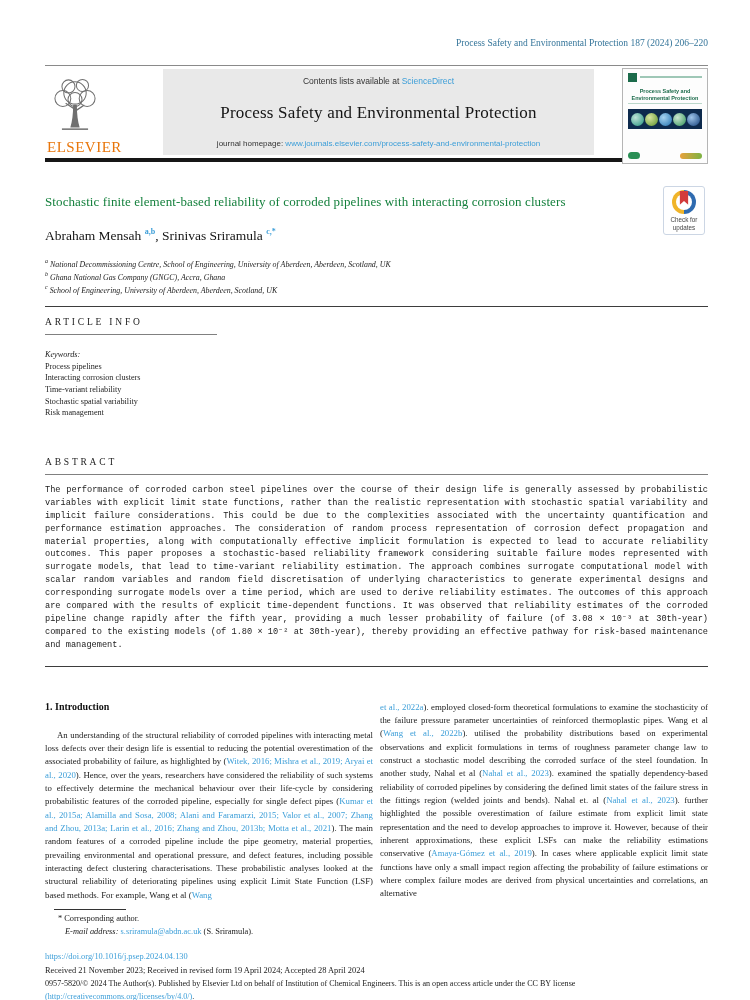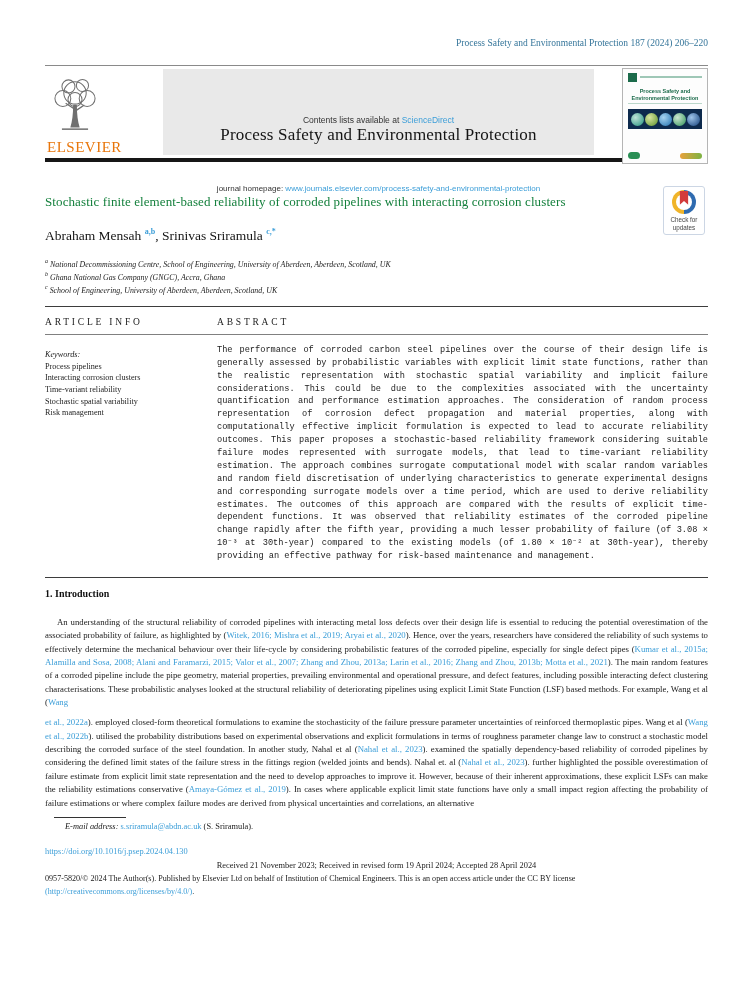--- a/index.html
+++ b/index.html
@@ -3,21 +3,21 @@
 <meta charset="utf-8">
 <style>
   * { margin: 0; padding: 0; box-sizing: border-box; }
   html,body { width: 750px; background: #fff; }
   body {
     height: 1000px; overflow: hidden; position: relative;
     font-family: "Liberation Serif", "DejaVu Serif", serif;
     color: #1a1a1a;
   }
   .page { padding: 38px 42px 0 45px; }
-  .sans { font-family: "Liberation Sans", "DejaVu Sans", sans-serif; margin-top: 39px; }
+  .sans { font-family: "Liberation Sans", "DejaVu Sans", sans-serif; }
   .link { color: #3c9ed8; }
   .italic { font-style: italic; }
 
   
   .citation { text-align: right; font-size: 9.5px; font-weight: 400; color: #35759a; margin-bottom: 17px; }
 
   
   .header-toprule { border-top: 1.3px solid #8a8a8a; }
   .header-row { display: flex; align-items: stretch; padding: 2px 0 2px 0; height: 92px; }
   .logo-col { width: 118px; display: flex; flex-direction: column; align-items: flex-start; justify-content: flex-end; padding: 2px 3px 1px 2px; }
@@ -55,45 +55,45 @@
   .badge-label { font-size: 6.3px; color: #444; line-height: 1.25; margin-top: 2px; font-family: "Liberation Sans", sans-serif; }
 
   .authors-line { margin-top: 17px; font-size: 13.5px; color: #141414; }
   sup.blue { color: #3c9ed8; font-size: 8px; font-weight: bold; }
   .affiliations { margin-top: 13px; }
   .affil-line { font-size: 7.9px; font-style: italic; color: #222; line-height: 1.45; }
   .affil-line sup { font-size: 6px; margin-right: 2px; }
 
   
   .rule-dark { border-top: 1.4px solid #3d3d3d; }
-  .info-section { display: flex; padding: 10px 0 14px; }
+  .info-section { display: flex; gap: 38px; padding: 10px 0 14px; flex-direction: column; }
   .info-left { width: 172px; flex-shrink: 0; }
   .info-right { flex: 1; }
   .info-heading { font-size: 9.5px; letter-spacing: 2.8px; color: #222; padding-bottom: 7px; border-bottom: 1px solid #808080; }
   .keywords-label { font-size: 8.2px; font-style: italic; margin-top: 14px; line-height: 1.45; }
   .keyword-item { font-size: 8.2px; line-height: 1.42; color: #1d1d1d; }
   .abstract-text { margin-top: 9px; font-size: 8.65px; line-height: 1.49; text-align: justify; color: #1b1b1b; font-family: Liberation Mono, monospace; }
 
   
-  .intro-section { display: flex; gap: 7px; margin-top: 10px; flex-direction: column; }
+  .intro-section { display: flex; gap: 7px; margin-top: 34px; }
   .col { flex: 1; min-width: 0; }
   .section-heading { font-size: 10px; font-weight: bold; margin-bottom: 17px; color: #111; }
   .body-para { font-size: 8.75px; line-height: 1.525; text-align: justify; color: #1b1b1b; }
   .indent { text-indent: 12px; }
 
   
   .footnote { margin-top: 7px; width: 355px; }
   .footnote-rule { width: 72px; border-top: 1px solid #333; margin-left: 9px; margin-bottom: 3px; }
   .footnote-line1 { font-size: 8.4px; padding-left: 13px; line-height: 1.5; }
   .footnote-line2 { font-size: 8.4px; padding-left: 20px; line-height: 1.5; }
 
   
   .footer { margin-top: 12px; }
   .doi-line { font-size: 8.4px; line-height: 1.6; }
-  .footer-line { font-size: 8.4px; line-height: 1.6; color: #1b1b1b; text-align: center; }
+  .footer-line { font-size: 8.4px; line-height: 1.6; color: #1b1b1b; }
   .copyright-line { font-size: 8.1px; line-height: 1.55; color: #1b1b1b; margin-top: 1px; }
 </style>
 </head>
 <body>
 
 <div class="page">
 
   <div class="citation">Process Safety and Environmental Protection 187 (2024) 206–220</div>
 
   <div class="header-toprule"></div>
@@ -192,20 +192,21 @@
       <div class="section-heading">1. Introduction</div>
       <div class="body-para indent"><span>An understanding of the structural reliability of corroded pipelines with interacting metal loss defects over their design life is essential to reducing the potential overestimation of the associated probability of failure, as highlighted by (</span><span class="link">Witek, 2016; Mishra et al., 2019; Aryai et al., 2020</span><span>). Hence, over the years, researchers have considered the reliability of such systems to effectively determine the mechanical behaviour over their life-cycle by considering probabilistic features of the corroded pipeline, especially for single defect pipes (</span><span class="link">Kumar et al., 2015a; Alamilla and Sosa, 2008; Alani and Faramarzi, 2015; Valor et al., 2007; Zhang and Zhou, 2013a; Larin et al., 2016; Zhang and Zhou, 2013b; Motta et al., 2021</span><span>). The main random features of a corroded pipeline include the pipe geometry, material properties, prevailing environmental and operational pressure, and defect features, including possible interacting defect clustering characterisations. These probabilistic analyses looked at the structural reliability of deteriorating pipelines using explicit Limit State Function (LSF) based methods. For example, Wang et al (</span><span class="link">Wang</span></div>
     </div>
     <div class="col">
       <div class="body-para"><span class="link">et al., 2022a</span><span>). employed closed-form theoretical formulations to examine the stochasticity of the failure pressure parameter uncertainties of reinforced thermoplastic pipes. Wang et al (</span><span class="link">Wang et al., 2022b</span><span>). utilised the probability distributions based on experimental observations and explicit formulations in terms of roughness parameter change law to construct a stochastic model describing the corroded surface of the steel foundation. In another study, Nahal et al (</span><span class="link">Nahal et al., 2023</span><span>). examined the spatially dependency-based reliability of corroded pipelines by considering the defined limit states of the failure stress in the fittings region (welded joints and bends). Nahal et. al (</span><span class="link">Nahal et al., 2023</span><span>). further highlighted the possible overestimation of failure estimate from explicit limit state representation and the need to develop approaches to improve it. However, because of their inherent approximations, these explicit LSFs can make the reliability estimations conservative (</span><span class="link">Amaya-Gómez et al., 2019</span><span>). In cases where applicable explicit limit state functions have only a small impact region affecting the probability of failure estimations or where complex failure modes are derived from physical uncertainties and correlations, an alternative</span></div>
     </div>
   </div>
 
   <div class="footnote">
     <div class="footnote-rule"></div>
+    <div class="footnote-line1">* Corresponding author.</div>
     <div class="footnote-line2"><span class="italic">E-mail address:</span><span class="link"> s.sriramula@abdn.ac.uk</span><span> (S. Sriramula).</span></div>
   </div>
 
   <div class="footer">
     <div class="doi-line"><span class="link">https://doi.org/10.1016/j.psep.2024.04.130</span></div>
     <div class="footer-line">Received 21 November 2023; Received in revised form 19 April 2024; Accepted 28 April 2024</div>
     <div class="copyright-line"><span>0957-5820/© 2024 The Author(s). Published by Elsevier Ltd on behalf of Institution of Chemical Engineers.  This is an open access article under the CC BY license </span><span class="link">(http://creativecommons.org/licenses/by/4.0/)</span><span>.</span></div>
   </div>
 
 </div>

